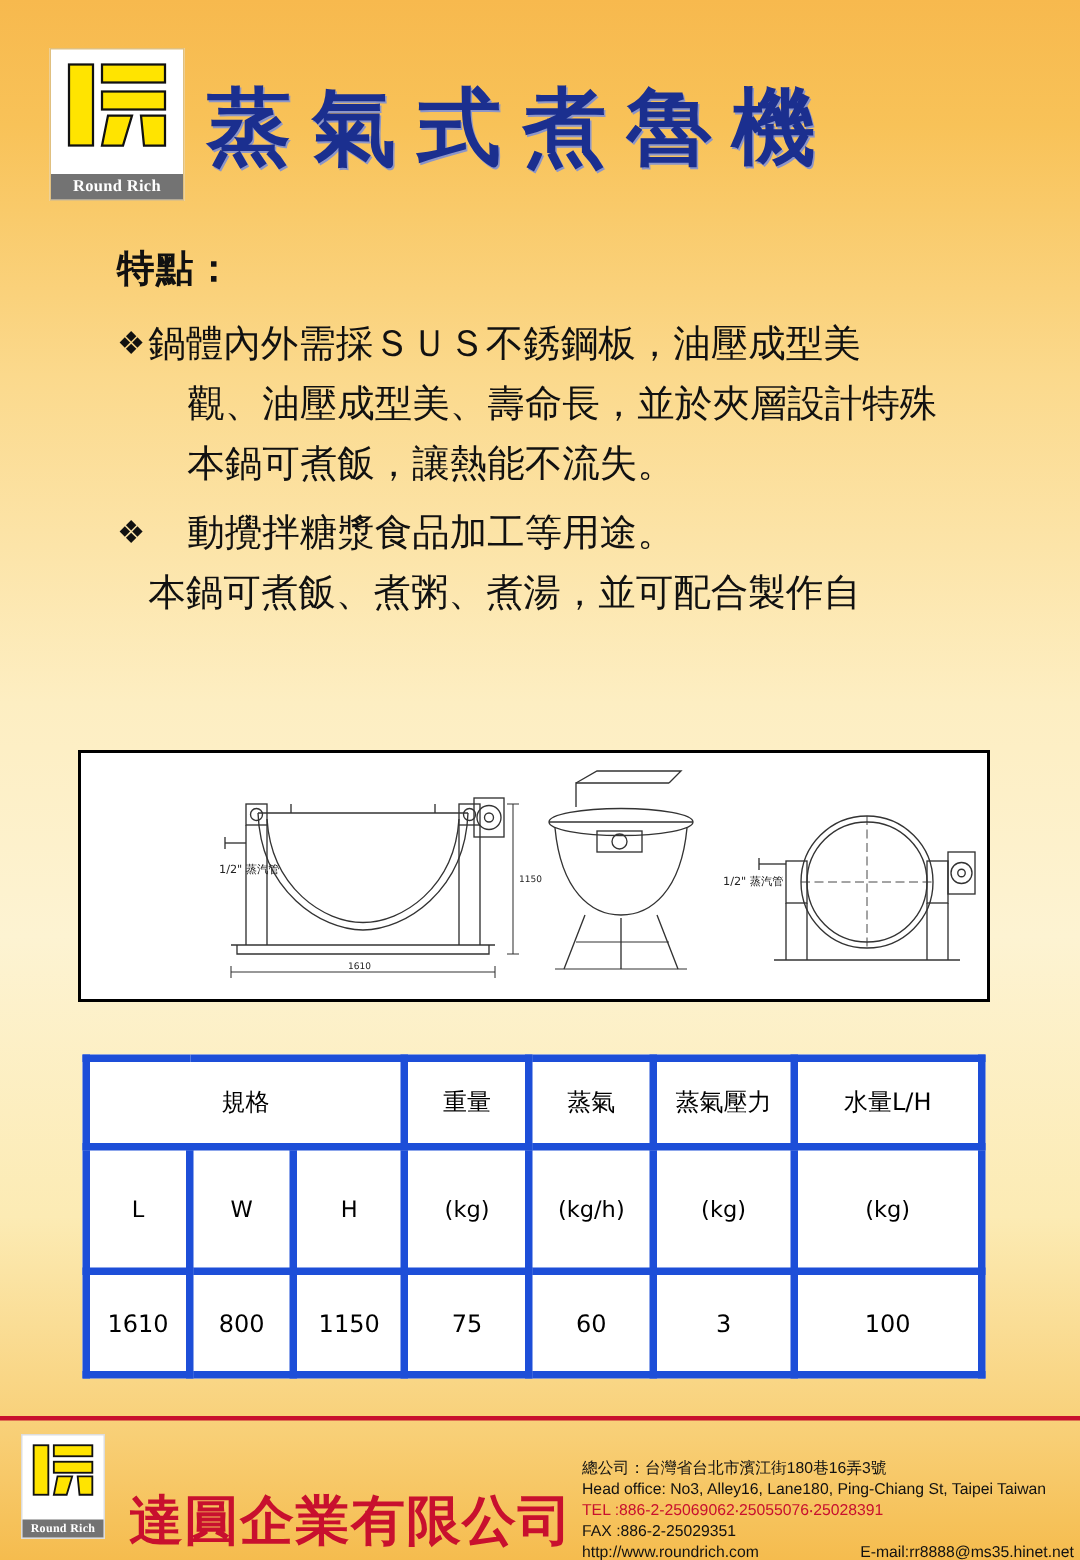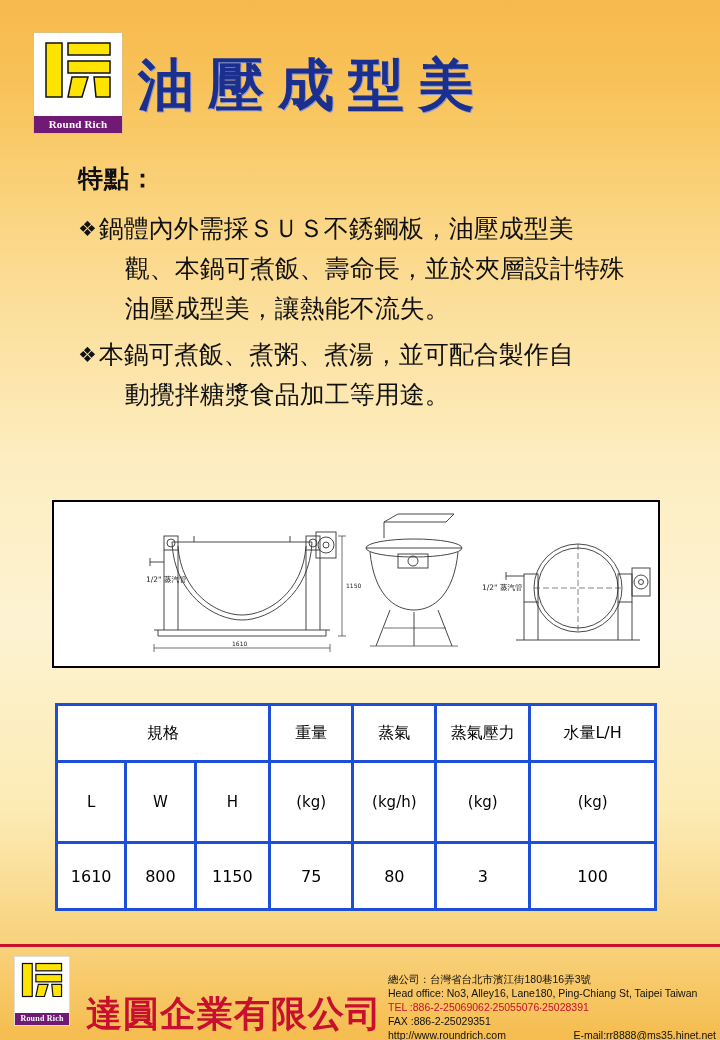--- a/index.html
+++ b/index.html
@@ -40,21 +40,21 @@
     align-items: center;
   }
   .logo-mark {
     margin-top: 6px;
     width: 72px;
     height: 62px;
     display: block;
   }
   .logo-caption {
     width: 100%;
-    background: #701a75;
+    background: #737373;
     color: #ffffff;
     font-size: 11px;
     font-weight: bold;
     text-align: center;
     letter-spacing: .2px;
     padding: 2px 0 3px 0;
     margin-top: auto;
     font-family: "Liberation Serif", serif;
   }
   .main-title {
@@ -126,21 +126,21 @@
     top: 703px;
     width: 602px;
   }
   table.spec {
     border-collapse: collapse;
     width: 602px;
     background: #ffffff;
     table-layout: fixed;
   }
   table.spec td {
-    border: 3px solid #1d4ed8;
+    border: 5px solid #1d4ed8;
     text-align: center;
     vertical-align: middle;
     font-family: "DejaVu Sans", "Liberation Sans", sans-serif;
     font-size: 15px;
     color: #000;
     height: 48px;
   }
   table.spec tr.r1 td { height: 52px; font-size: 16px; }
   table.spec tr.r2 td { height: 76px; font-size: 15px; }
   table.spec tr.r3 td { height: 62px; font-size: 16px; }
@@ -210,40 +210,40 @@
     <div class="logo-box">
       <svg class="logo-mark" viewBox="0 0 72 62">
         <rect x="4" y="4" width="16" height="54" fill="#ffe400" stroke="#111" stroke-width="1.5"></rect>
         <rect x="26" y="4" width="42" height="12" fill="#ffe400" stroke="#111" stroke-width="1.5"></rect>
         <rect x="26" y="22" width="42" height="12" fill="#ffe400" stroke="#111" stroke-width="1.5"></rect>
         <polygon points="30,38 46,38 40,58 26,58" fill="#ffe400" stroke="#111" stroke-width="1.5"></polygon>
         <polygon points="52,38 68,38 68,58 54,58" fill="#ffe400" stroke="#111" stroke-width="1.5"></polygon>
       </svg>
       <div class="logo-caption">Round Rich</div>
     </div>
-    <div class="main-title">油壓成型美</div>
+    <div class="main-title">蒸氣式煮魯機</div>
   </div>
 
   <div class="features">
     <div class="feat-heading">特點：</div>
 
     <div class="feat-item">
       <span class="feat-bullet">❖</span>
       <div class="feat-text">
         <span class="ln">鍋體內外需採ＳＵＳ不銹鋼板，油壓成型美</span>
-        <span class="ln indent">觀、本鍋可煮飯、壽命長，並於夾層設計特殊</span>
-        <span class="ln indent">油壓成型美，讓熱能不流失。</span>
+        <span class="ln indent">觀、油壓成型美、壽命長，並於夾層設計特殊</span>
+        <span class="ln indent">本鍋可煮飯，讓熱能不流失。</span>
       </div>
     </div>
 
     <div class="feat-item">
       <span class="feat-bullet">❖</span>
       <div class="feat-text">
+        <span class="ln indent">動攪拌糖漿食品加工等用途。</span>
         <span class="ln">本鍋可煮飯、煮粥、煮湯，並可配合製作自</span>
-        <span class="ln indent">動攪拌糖漿食品加工等用途。</span>
       </div>
     </div>
   </div>
 
   <div class="drawing-panel">
     <svg width="604" height="164" viewBox="0 0 604 164">
       <g stroke="#333" fill="none" stroke-width="0.9">
 
         <path d="M118 40 H258"></path>
         <path d="M118 40 C120 92, 160 118, 188 118 C216 118, 256 92, 258 40"></path>
@@ -330,21 +330,21 @@
           <td>(kg)</td>
           <td>(kg/h)</td>
           <td>(kg)</td>
           <td>(kg)</td>
         </tr>
         <tr class="r3">
           <td>1610</td>
           <td>800</td>
           <td>1150</td>
           <td>75</td>
-          <td>80</td>
+          <td>60</td>
           <td>3</td>
           <td>100</td>
         </tr>
       </tbody>
     </table>
   </div>
 
   <div class="footer-rule"></div>
   <div class="footer">
     <div class="footer-logo">

